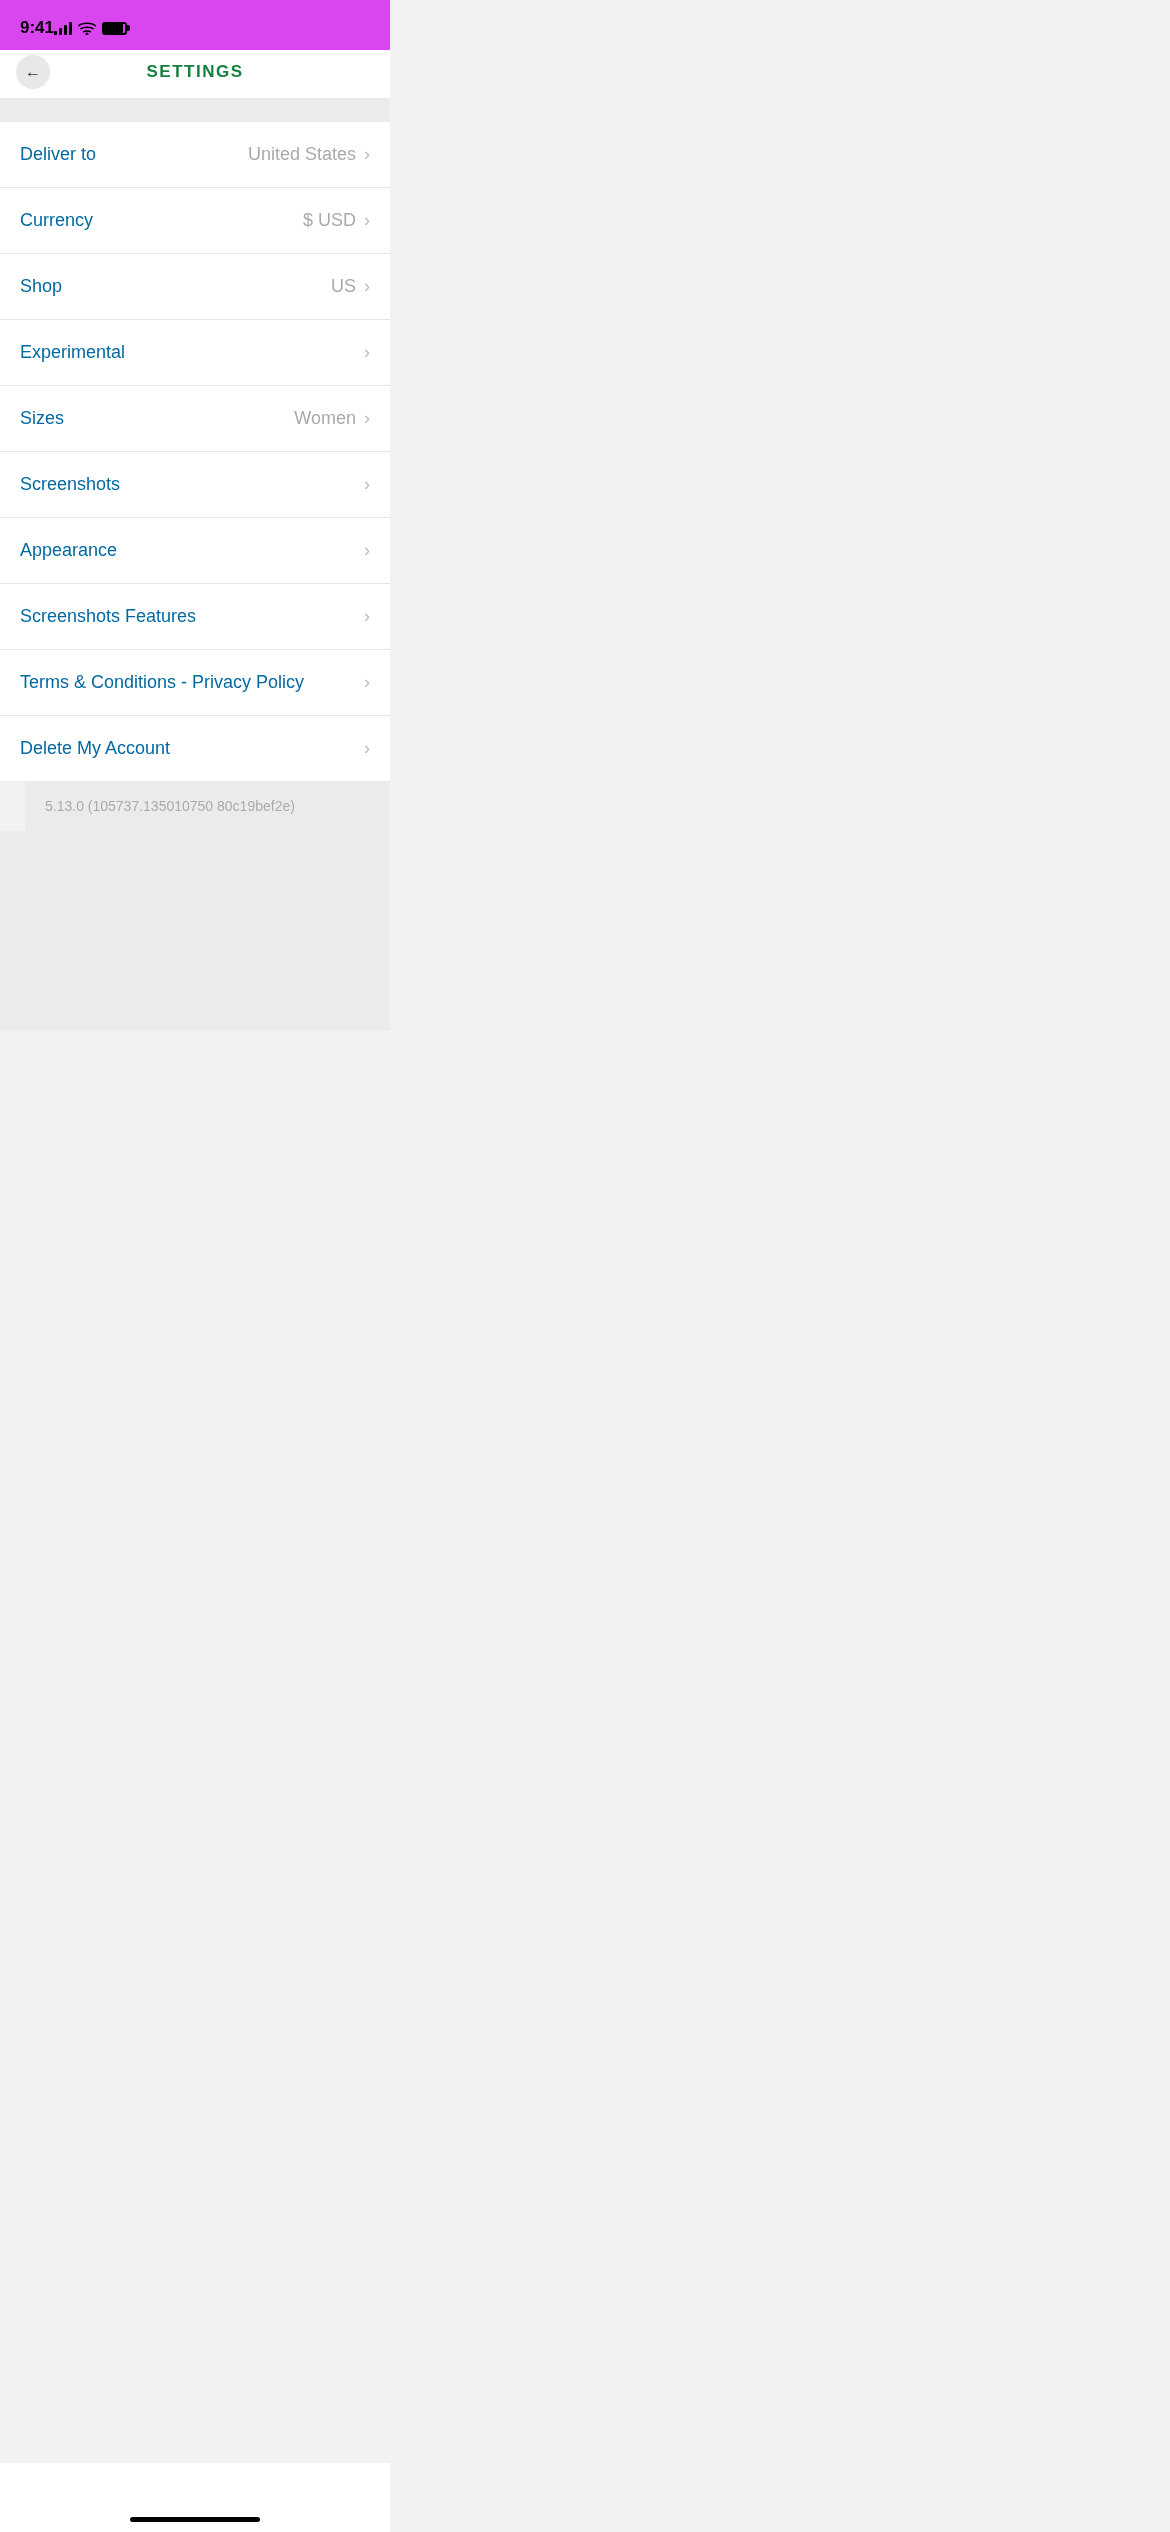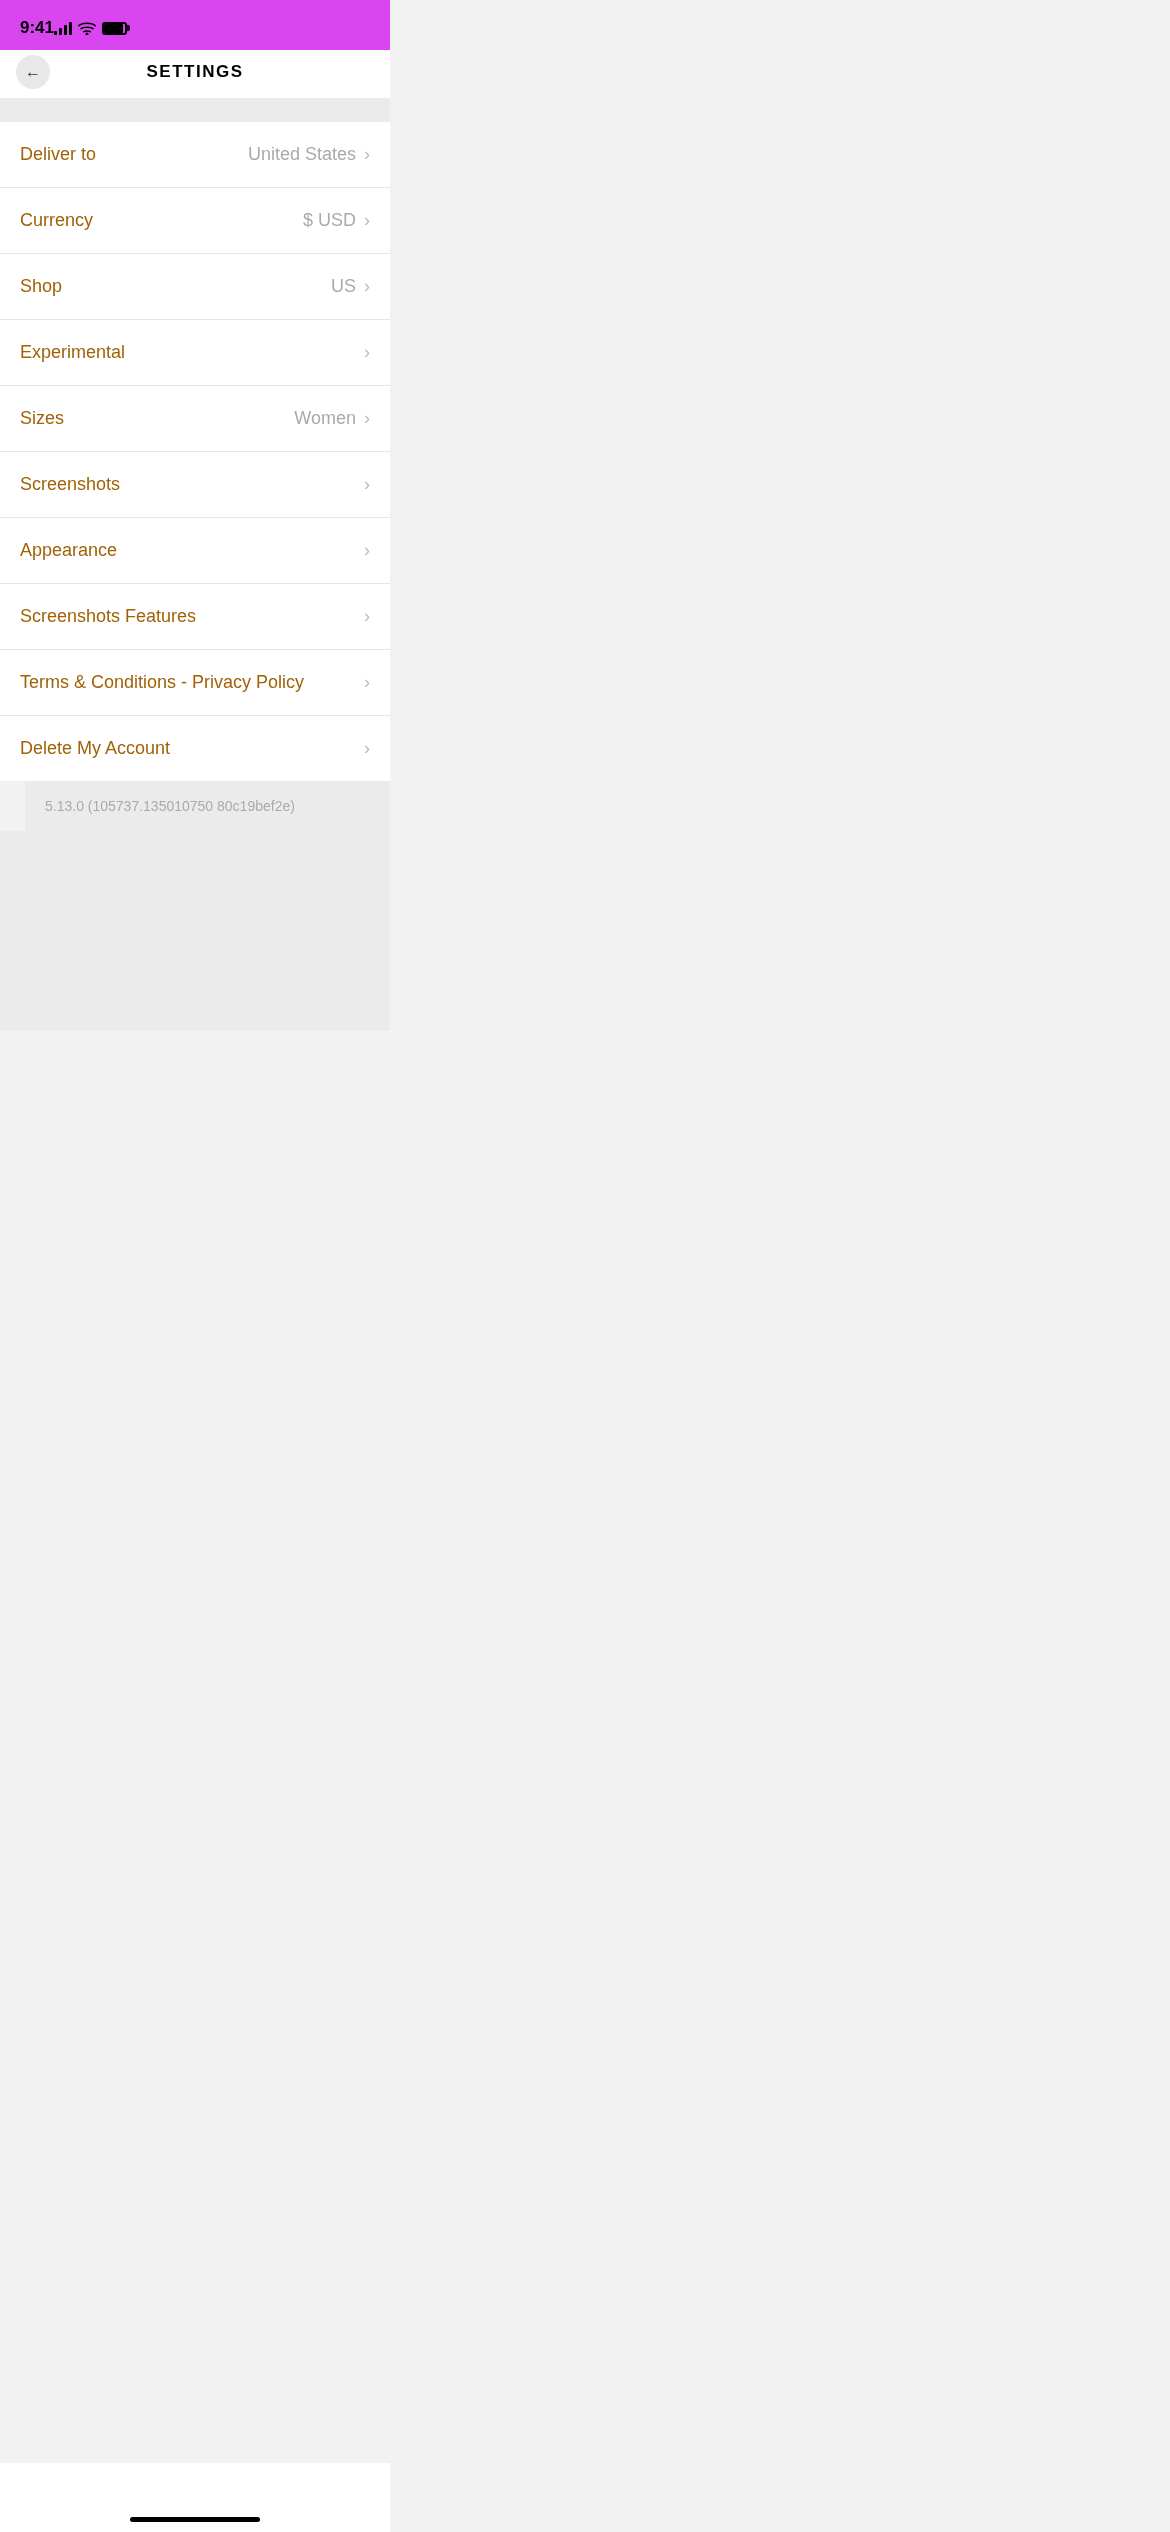--- a/index.html
+++ b/index.html
@@ -108,21 +108,21 @@
     .back-arrow {
       font-size: 16px;
       color: #333;
       line-height: 1;
     }
 
     .header-title {
       font-size: 17px;
       font-weight: 700;
       letter-spacing: 1.5px;
-      color: #000000;
+      color: #15803d;
       text-transform: uppercase;
     }
 
     
     .spacer {
       background: #ebebeb;
       height: 24px;
     }
 
     
@@ -139,21 +139,21 @@
       cursor: pointer;
       background: #ffffff;
     }
 
     .settings-item:last-child {
       border-bottom: none;
     }
 
     .settings-label {
       font-size: 18px;
-      color: #a16207;
+      color: #0369a1;
       font-weight: 400;
     }
 
     .settings-value-container {
       display: flex;
       align-items: center;
       gap: 8px;
       justify-content: center;
     }
 

